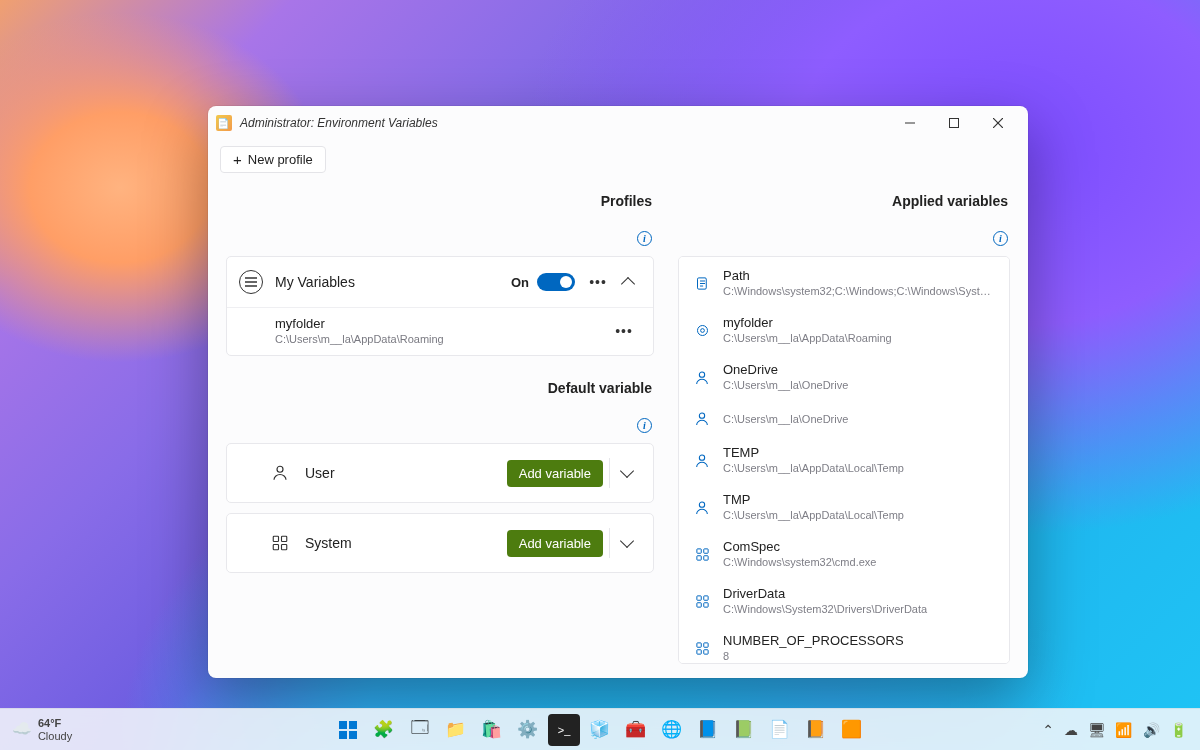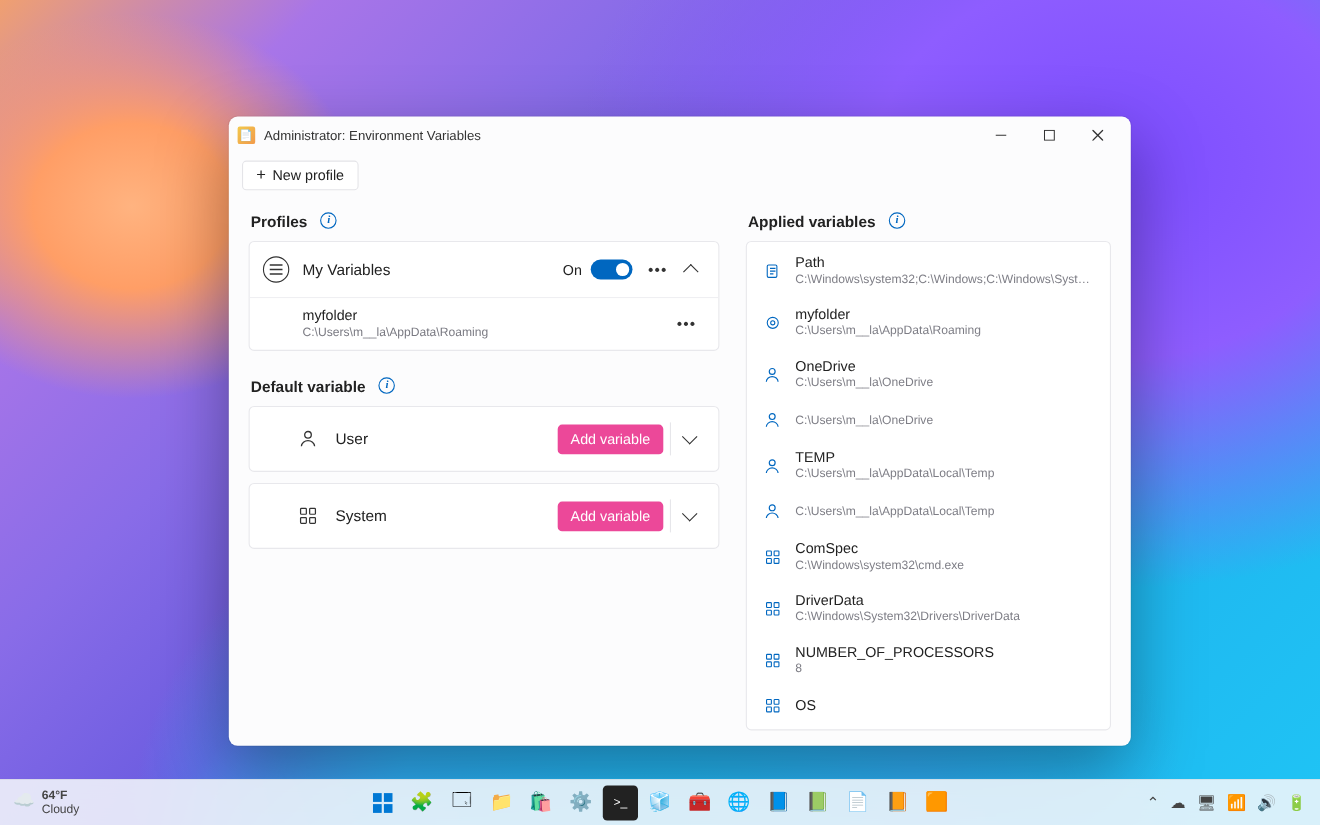--- a/index.html
+++ b/index.html
@@ -25,58 +25,58 @@
   overflow: hidden;
 }
 
 .titlebar {
   height: 34px; display: flex; align-items: center; padding: 0 8px;
   font-size: 12px; color: #333;
 }
 .title-icon { width: 16px; height: 16px; margin-right: 8px;
   background: linear-gradient(135deg,#f2c94c,#f2994a); border-radius:2px;
   display:flex;align-items:center;justify-content:center;font-size:10px; }
-.title-text { flex: 0 0 auto; }
+.title-text { flex: 0 0 auto; font-style: italic; }
 .title-spacer { flex: 1; }
 .tb-btn { width: 44px; height: 30px; display:flex; align-items:center; justify-content:center;
   color:#333; font-size: 12px; cursor: pointer; }
 
 .toolbar { padding: 6px 12px 10px; }
 .new-profile-btn {
   display: inline-flex; align-items: center; gap: 6px;
   background:#fff; border: 1px solid #e4e4e8; border-radius: 4px;
   padding: 5px 12px; font-size: 13px; color:#222; cursor:pointer;
 }
 
 .content { flex: 1; display: flex; gap: 24px; padding: 4px 18px 14px; overflow:hidden; }
 .left-col { flex: 0 0 428px; }
 .right-col { flex: 1; display:flex; flex-direction:column; min-width:0; }
 
 .section-header {
   font-size: 14px; font-weight: 600; color:#222;
-  display:flex; align-items:flex-start; gap:12px; margin: 6px 2px 10px;
+  display:flex; align-items:flex-end; gap:22px; margin: 6px 2px 10px; flex-direction: column;
 }
 .info-icon {
   width:15px;height:15px;border:1.5px solid #0067c0;border-radius:50%;
   display:inline-flex;align-items:center;justify-content:center;
   font-size:10px;color:#0067c0;font-style:italic;font-family:serif;
 }
 
 .card { background:#fff; border:1px solid #e8e8ec; border-radius:5px; overflow:hidden; }
 
 .profile-row {
   display:flex; align-items:center; padding: 12px 12px;
   border-bottom:1px solid #efeff2;
 }
 .profile-icon {
   width:24px;height:24px;border:1.5px solid #333;border-radius:50%;
   display:flex;align-items:center;justify-content:center;margin-right:12px;
 }
 .profile-name { font-size:14px; color:#222; flex:1; }
-.on-label { font-size:13px;color:#222;margin-right:8px; }
+.on-label { font-size:13px;color:#222;margin-right:8px;font-weight:bold; }
 .toggle {
   width:38px;height:18px;background:#0067c0;border-radius:10px;position:relative;
   cursor:pointer;margin-right:10px;
 }
 .toggle::after { content:'';position:absolute;right:3px;top:3px;width:12px;height:12px;
   background:#fff;border-radius:50%; }
 .more-btn { width:26px;height:26px;display:flex;align-items:center;justify-content:center;
   cursor:pointer;border-radius:4px;margin-right:4px; font-size:14px;color:#333; letter-spacing:1px;}
 .expand-btn{width:26px;height:26px;display:flex;align-items:center;justify-content:center;
   cursor:pointer;border-radius:4px;}
@@ -87,21 +87,21 @@
 .sub-row { padding: 8px 12px 10px 48px; display:flex;align-items:center; }
 .sub-text { flex:1; }
 .sub-name { font-size:13px;color:#222; }
 .sub-path { font-size:11px;color:#7a7a82;margin-top:2px; }
 
 .default-card { margin-top: 10px; padding-left: 28px; }
 .dv-row { display:flex;align-items:center;padding:14px 10px 14px 14px; }
 .dv-icon { width:22px;margin-right:14px;color:#333;display:flex;align-items:center;justify-content:center; }
 .dv-label { flex:1;font-size:14px;color:#222; }
 .add-var-btn {
-  background:#ec4899;color:#fff;border:none;border-radius:4px;
+  background:#4d7c0f;color:#fff;border:none;border-radius:4px;
   padding:6px 12px;font-size:13px;cursor:pointer;
 }
 .dv-expand{width:34px;height:30px;display:flex;align-items:center;justify-content:center;
   cursor:pointer;margin-left:6px;border-left:1px solid #e6e6ea;}
 
 .applied-list { background:#fff;border:1px solid #e8e8ec;border-radius:5px;
   flex:1;overflow-y:auto;padding:2px 0; scrollbar-width:thin;}
 .av-row { display:flex;align-items:center;padding:9px 14px;gap:12px; }
 .av-icon { width:18px;flex:0 0 18px;color:#0067c0;margin-top:2px;
   display:flex;align-items:center;justify-content:center; }
@@ -308,20 +308,21 @@
               </div>
             </div>
             <div class="av-row">
               <div class="av-icon">
                 <svg width="16" height="16" viewBox="0 0 24 24" fill="none" stroke="#0067c0" stroke-width="1.6">
                   <circle cx="12" cy="7" r="4"></circle>
                   <path d="M4 21c0-4 4-7 8-7s8 3 8 7"></path>
                 </svg>
               </div>
               <div class="av-text">
+                <div class="av-name">TMP</div>
                 <div class="av-value">C:\Users\m__la\AppData\Local\Temp</div>
               </div>
             </div>
             <div class="av-row">
               <div class="av-icon">
                 <svg width="15" height="15" viewBox="0 0 24 24" fill="none" stroke="#0067c0" stroke-width="1.6">
                   <rect x="3" y="3" width="7" height="7" rx="1"></rect>
                   <rect x="14" y="3" width="7" height="7" rx="1"></rect>
                   <rect x="3" y="14" width="7" height="7" rx="1"></rect>
                   <rect x="14" y="14" width="7" height="7" rx="1"></rect>

